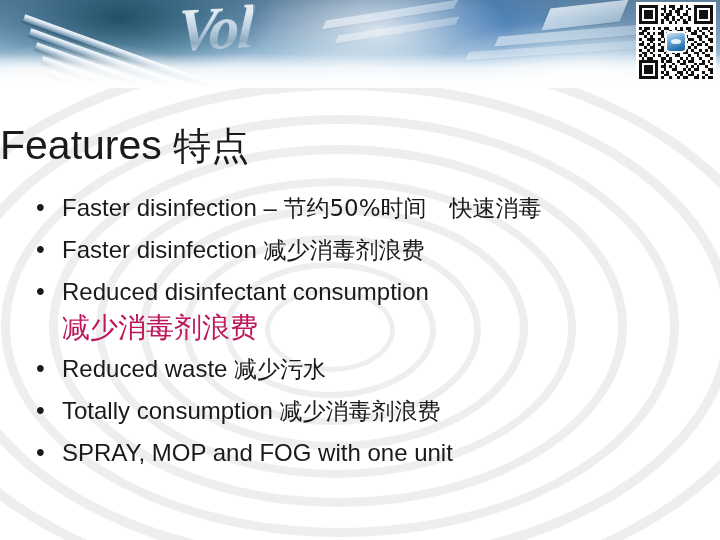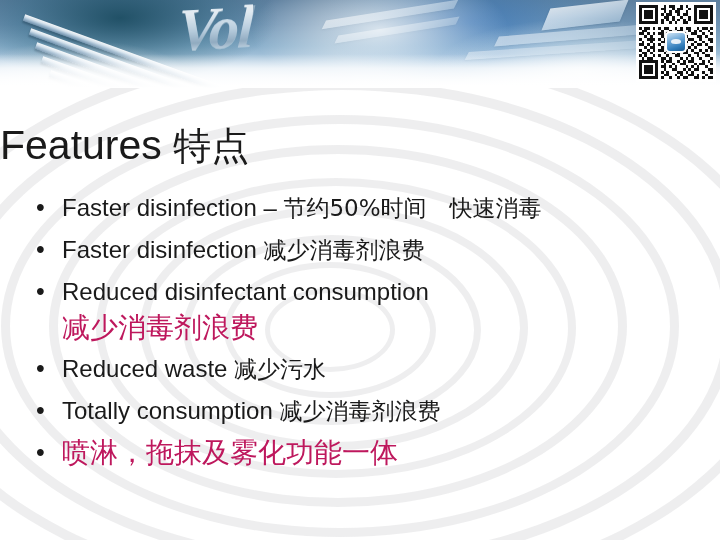--- a/index.html
+++ b/index.html
@@ -479,19 +479,18 @@
     <div class="bullet-row">
       <div class="bullet-mark">•</div>
       <div class="bullet-text">
         <span>Totally consumption </span><span class="cjk">减少消毒剂浪费</span>
       </div>
     </div>
 
     <div class="bullet-row">
       <div class="bullet-mark">•</div>
       <div class="bullet-text">
-        <span class="cjk"></span>
-        <span class="bullet-sub">喷淋，拖抹及雾化功能一体</span>
+        <span>SPRAY, MOP and FOG with one unit</span><span class="cjk"></span>
       </div>
     </div>
 
   </div>
 </div>
 
 </body></html>

